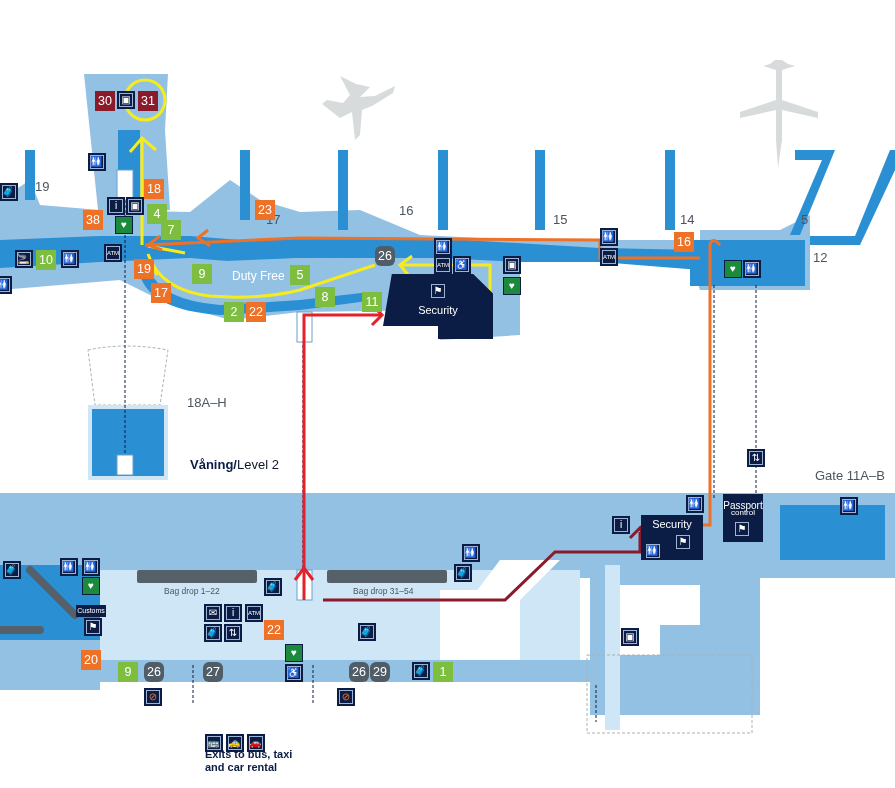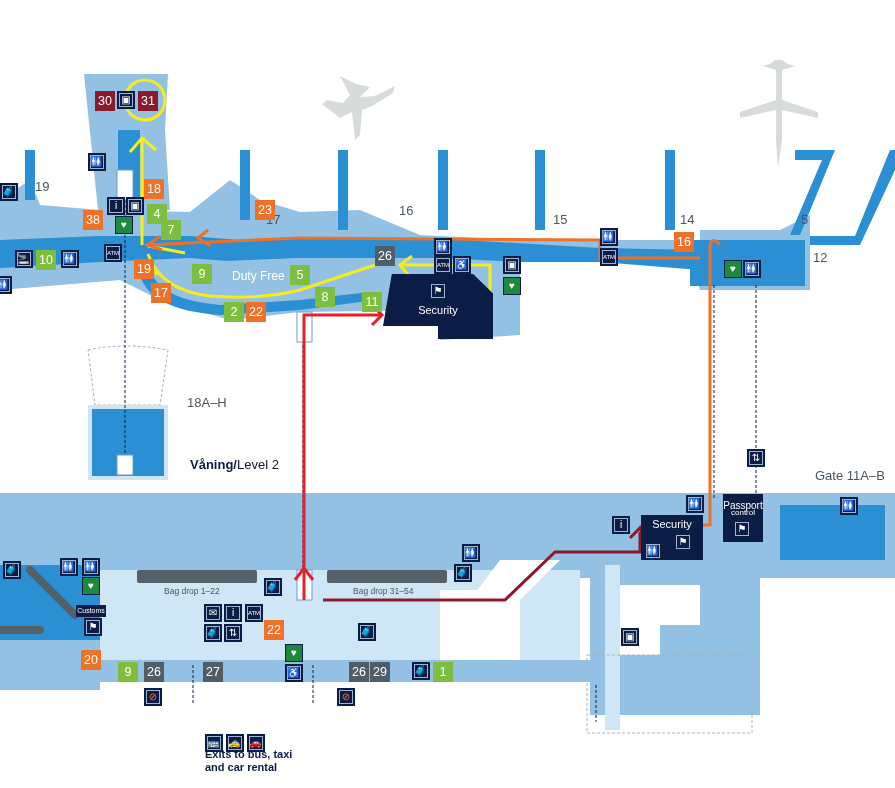--- a/index.html
+++ b/index.html
@@ -2,21 +2,21 @@
 <html><head>
 <meta charset="utf-8">
 <style>
   html,body{margin:0;padding:0;background:#ffffff;}
   body{width:895px;height:788px;position:relative;overflow:hidden;font-family:"Liberation Sans",sans-serif;}
   #map{position:absolute;left:0;top:0;width:895px;height:788px;}
   .lbl{position:absolute;font-family:"Liberation Sans",sans-serif;color:#4a5560;font-size:13px;white-space:nowrap;line-height:1;}
   .badge{position:absolute;width:20px;height:20px;color:#fff;font-size:12.5px;display:flex;align-items:center;justify-content:center;font-family:"Liberation Sans",sans-serif;line-height:1;}
   .b-orange{background:#ee7128;}
   .b-green{background:#7dbd3f;}
-  .b-gray{background:#505c66;}
+  .b-gray{background:#505c66;border-radius:6px;}
   .b-maroon{background:#8b1a2b;}
   .ico{position:absolute;width:18px;height:18px;background:#0b1d45;border:1px solid #0b1d45;box-sizing:border-box;display:flex;align-items:center;justify-content:center;color:#fff;font-size:11px;line-height:1;}
   .ico span{display:block;border:1px solid #9fb3d4;width:14px;height:14px;box-sizing:border-box;display:flex;align-items:center;justify-content:center;font-size:10px;}
   .ico.green{background:#1c8a3c;border-color:#0b1d45;}
   .ico.green span{border-color:#1c8a3c;}
   .sec{position:absolute;background:#0b1d45;color:#fff;font-size:11px;}
   .sec .t{position:absolute;left:0;right:0;text-align:center;}
 </style>
 </head>
 <body>

